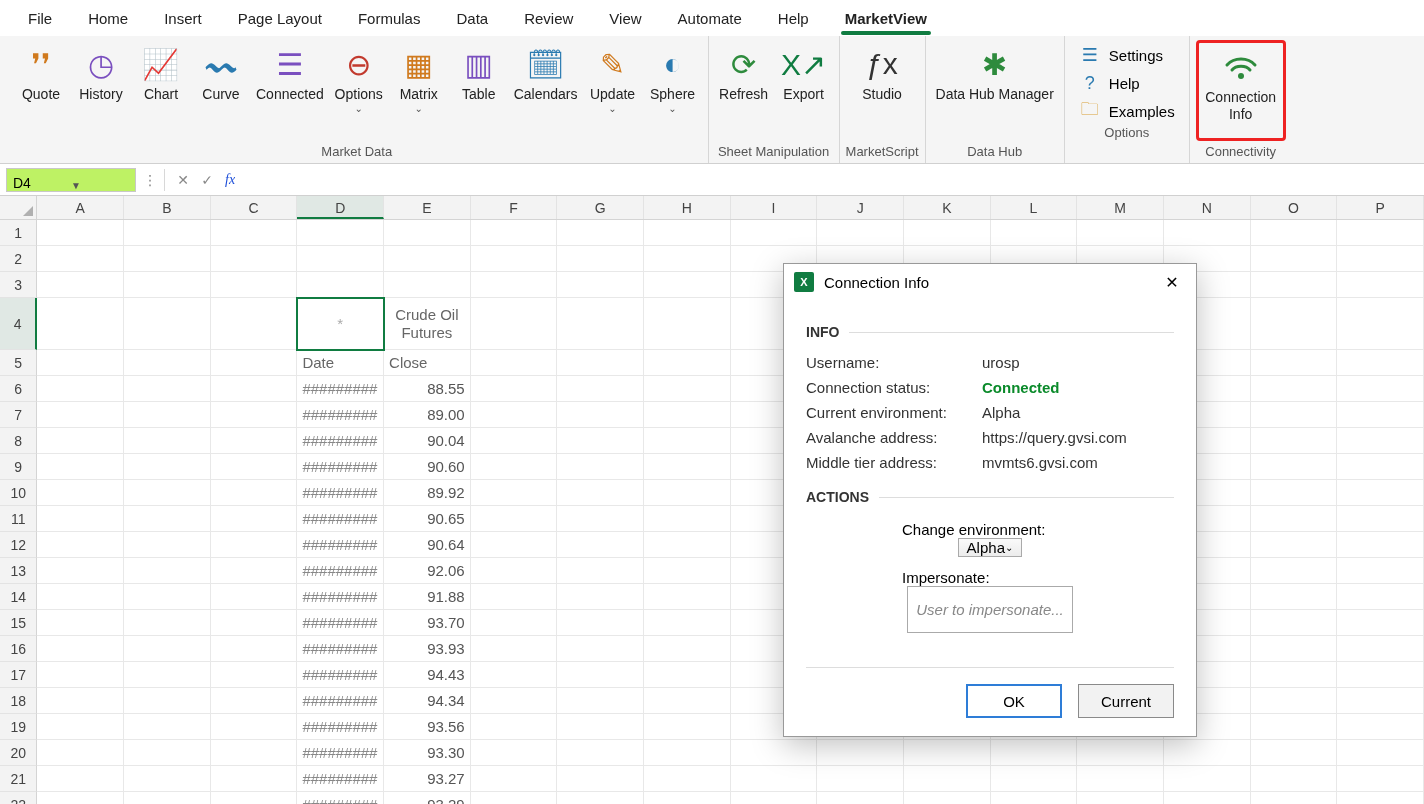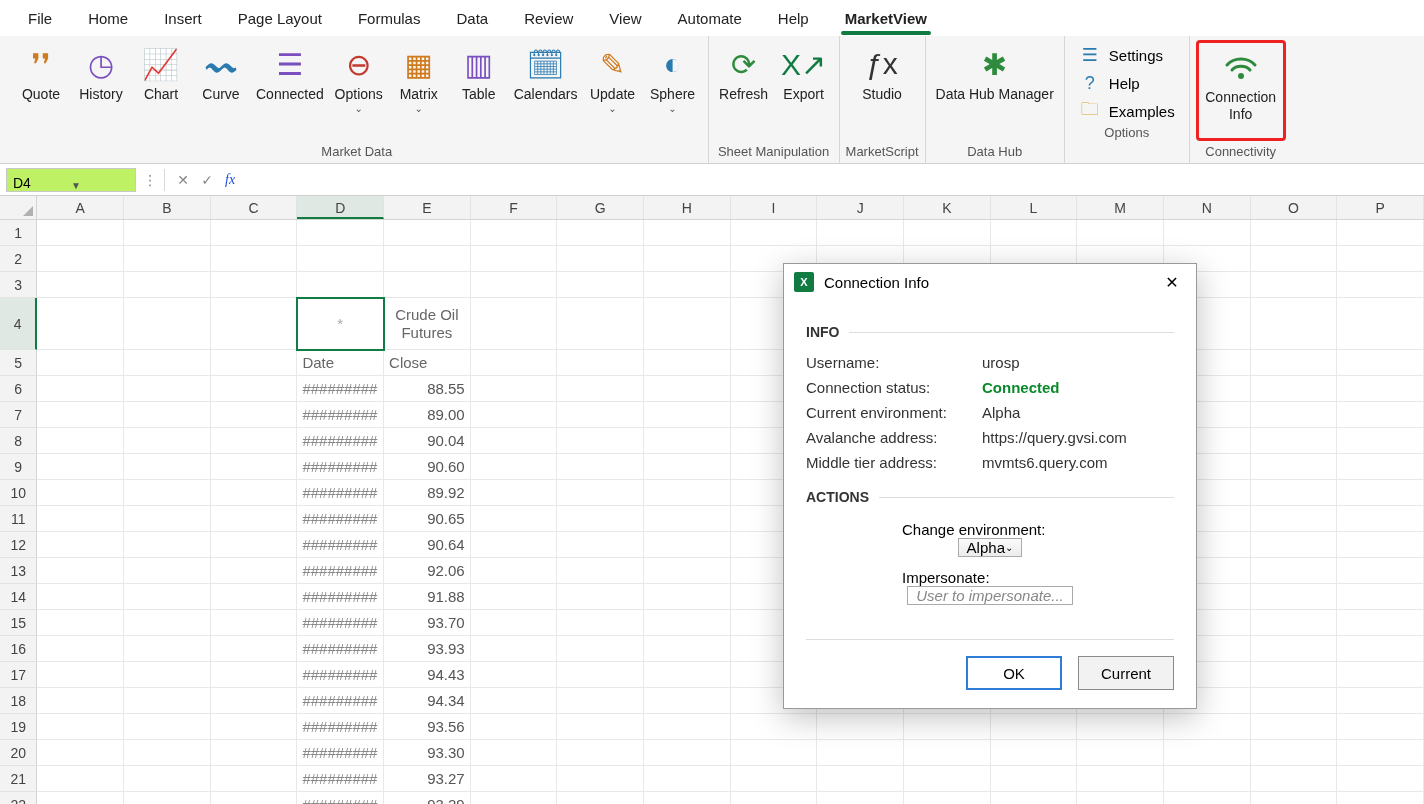--- a/index.html
+++ b/index.html
@@ -70,21 +70,21 @@
 .sect-h::after { content:""; flex:1; height:1px; background:#ddd; }
 .info-row { display:flex; padding:4px 0; font-size:15px; }
 .info-row .k { width:176px; color:#333; }
 .info-row .v { color:#333; }
 .info-row .v.connected { color:#0a8a2a; font-weight:600; }
 .act-row { display:flex; align-items:center; padding:6px 0; font-size:15px;flex-direction:column; }
 .act-row .k { width:176px; }
 .act-select { flex:1; display:flex; align-items:center; border:1px solid #aaa; background:linear-gradient(#fafafa,#ececec); height:28px; padding:0 8px; cursor:pointer; }
 .act-select span { flex:1; }
 .act-select .dd { font-size:10px; }
-.act-input { flex:1; border:1px solid #aaa; height:30px; padding:0 8px; font-style:italic; color:#888; display:flex; align-items:center; }
+.act-input { flex:1; border:1px solid #aaa; height:30px; padding:14px 8px; font-style:italic; color:#888; display:flex; align-items:center; }
 .dlg-sep { height:1px; background:#ddd; margin:28px 0 16px; }
 .dlg-btns { display:flex; justify-content:flex-end; gap:16px; }
 .btn { width:96px; height:34px; display:flex; align-items:center; justify-content:center; border:1px solid #8a8a8a; background:#f2f2f2; cursor:pointer; font-size:15px; }
 .btn.primary { border:2px solid #2e7dd7; background:#fff; }
 </style>
 </head>
 <body>
 
 <div class="tabs" id="tabs-container">
     <div class="tab">File</div>
@@ -698,21 +698,21 @@
         <div class="info-row">
           <div class="k">Current environment:</div>
           <div class="v ">Alpha</div>
         </div>
         <div class="info-row">
           <div class="k">Avalanche address:</div>
           <div class="v ">https://query.gvsi.com</div>
         </div>
         <div class="info-row">
           <div class="k">Middle tier address:</div>
-          <div class="v ">mvmts6.query.com</div>
+          <div class="v ">mvmts6.gvsi.com</div>
         </div>
       </div>
     <div class="sect-h" style="">ACTIONS</div>
     <div class="act-row">
       <div class="k">Change environment:</div>
       <div class="act-select">
         <span>Alpha</span>
         <span class="dd">⌄</span>
       </div>
     </div>

